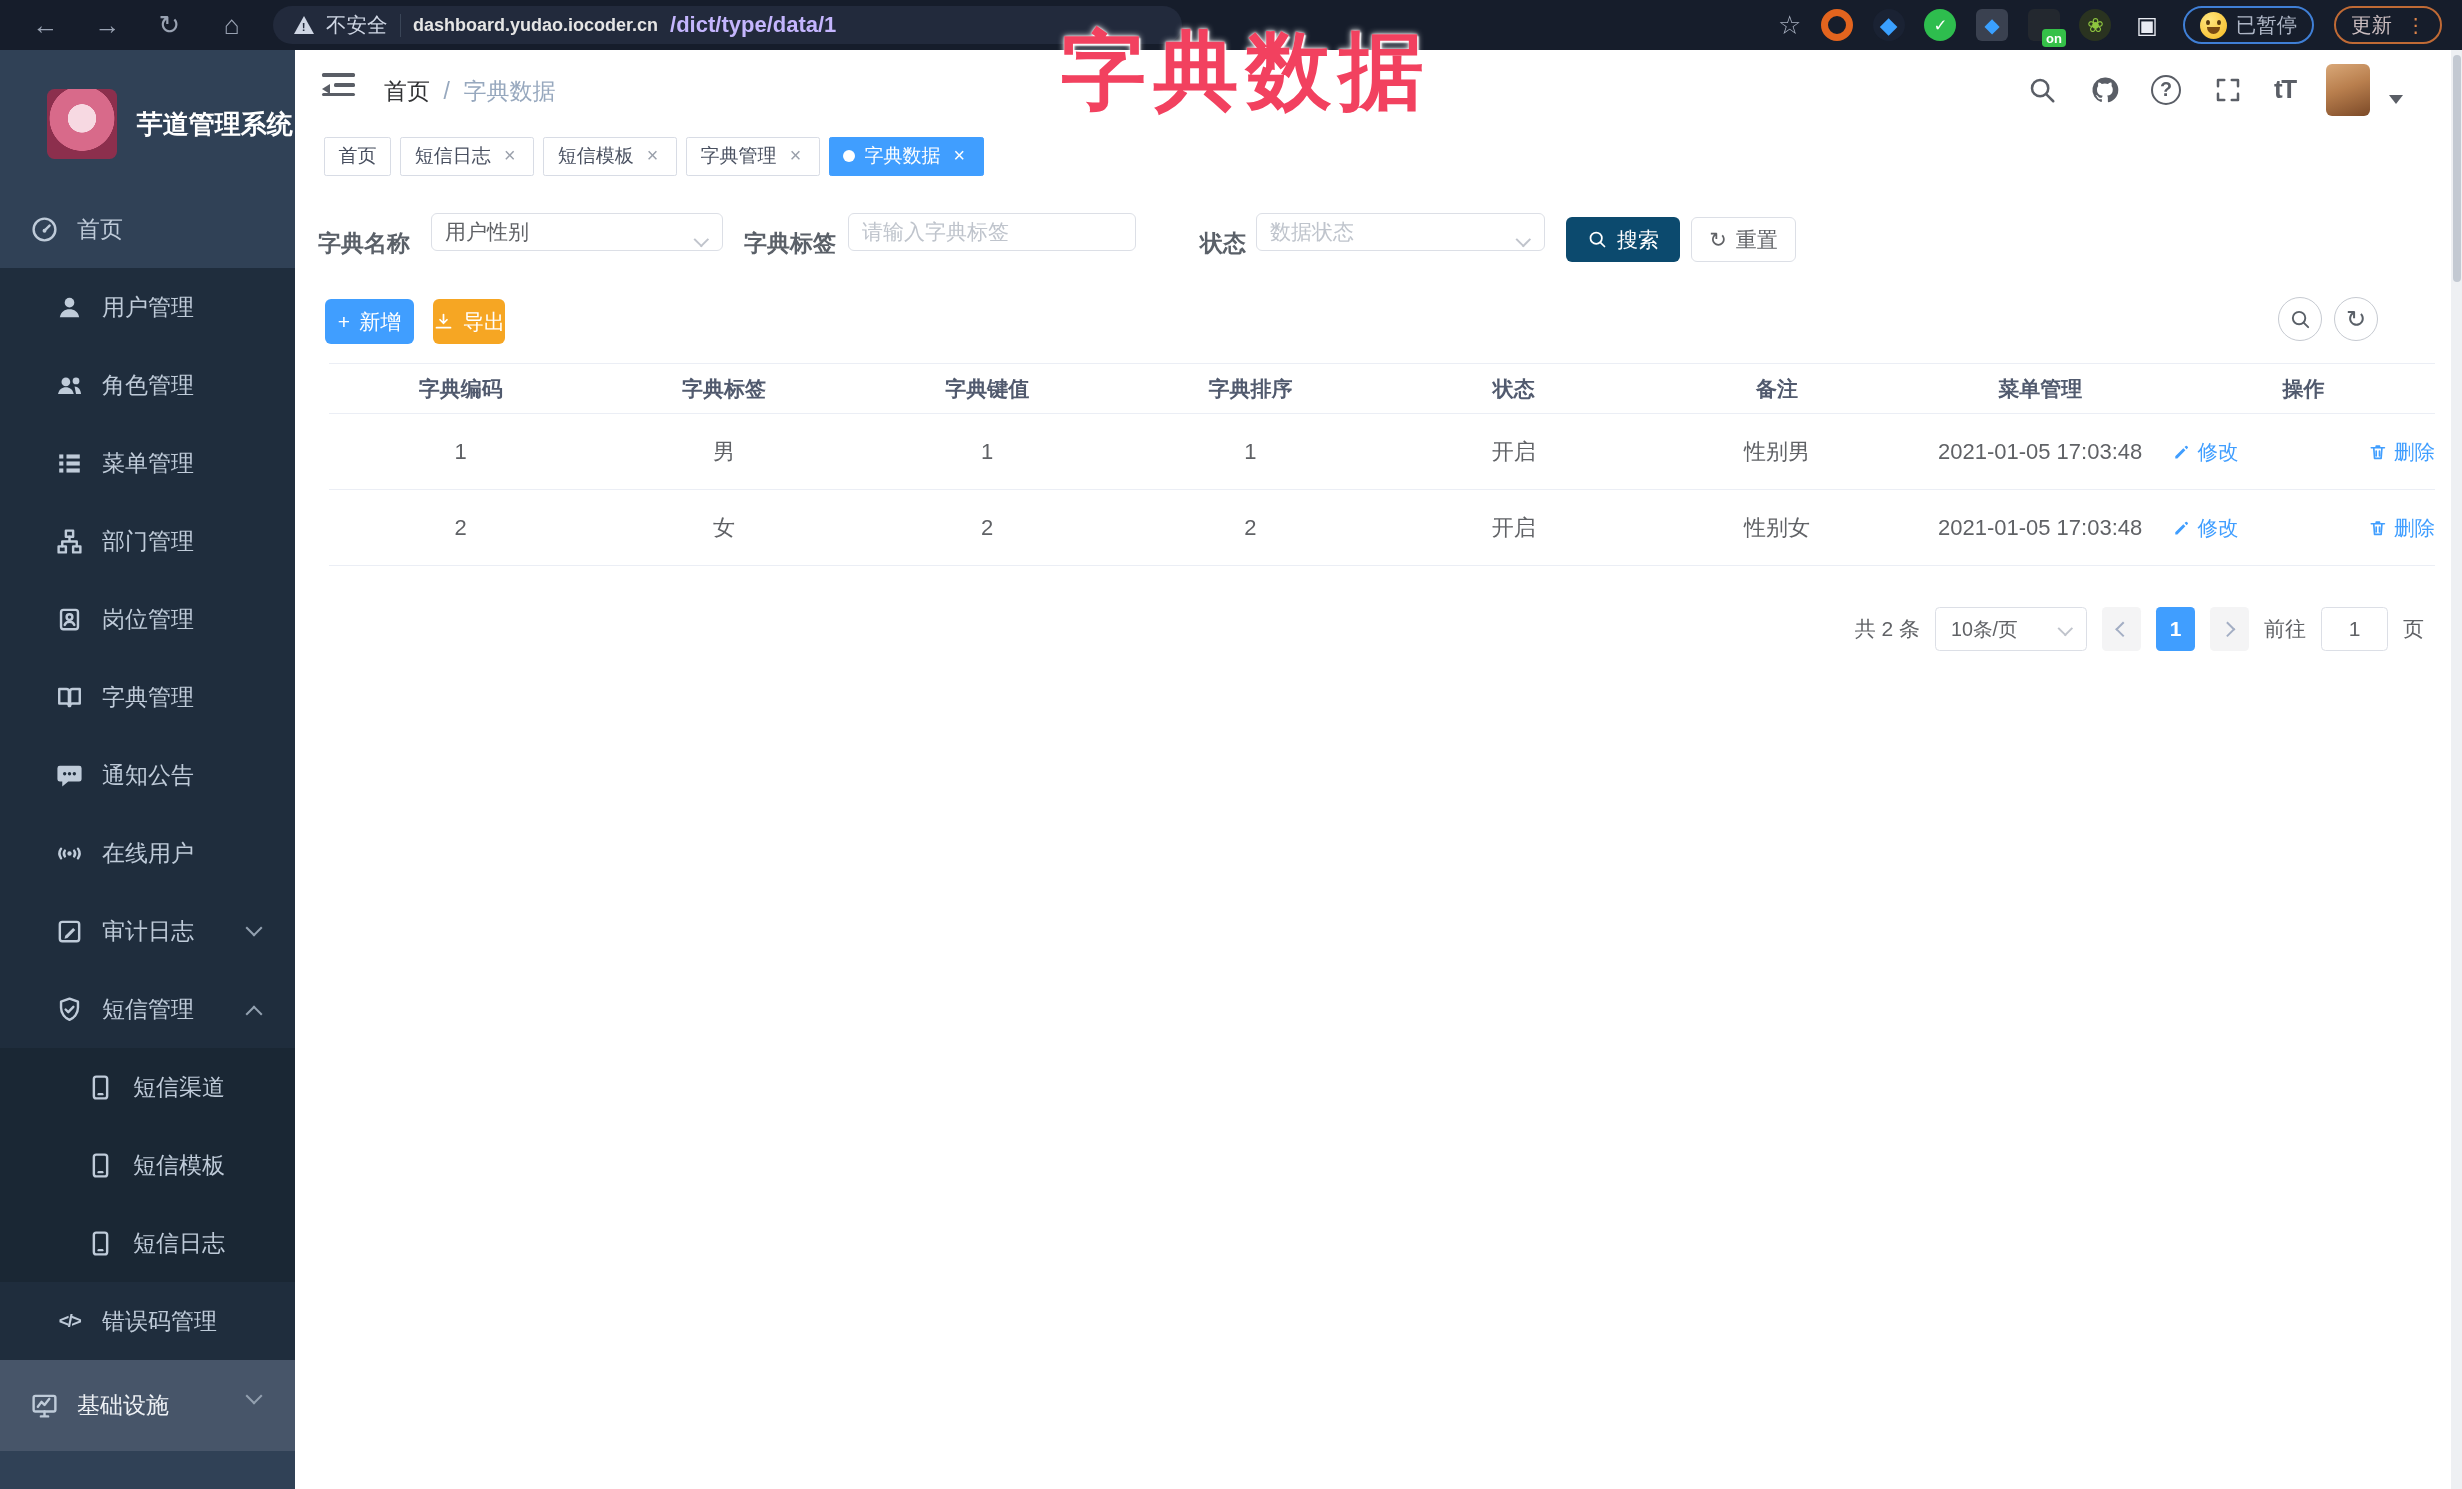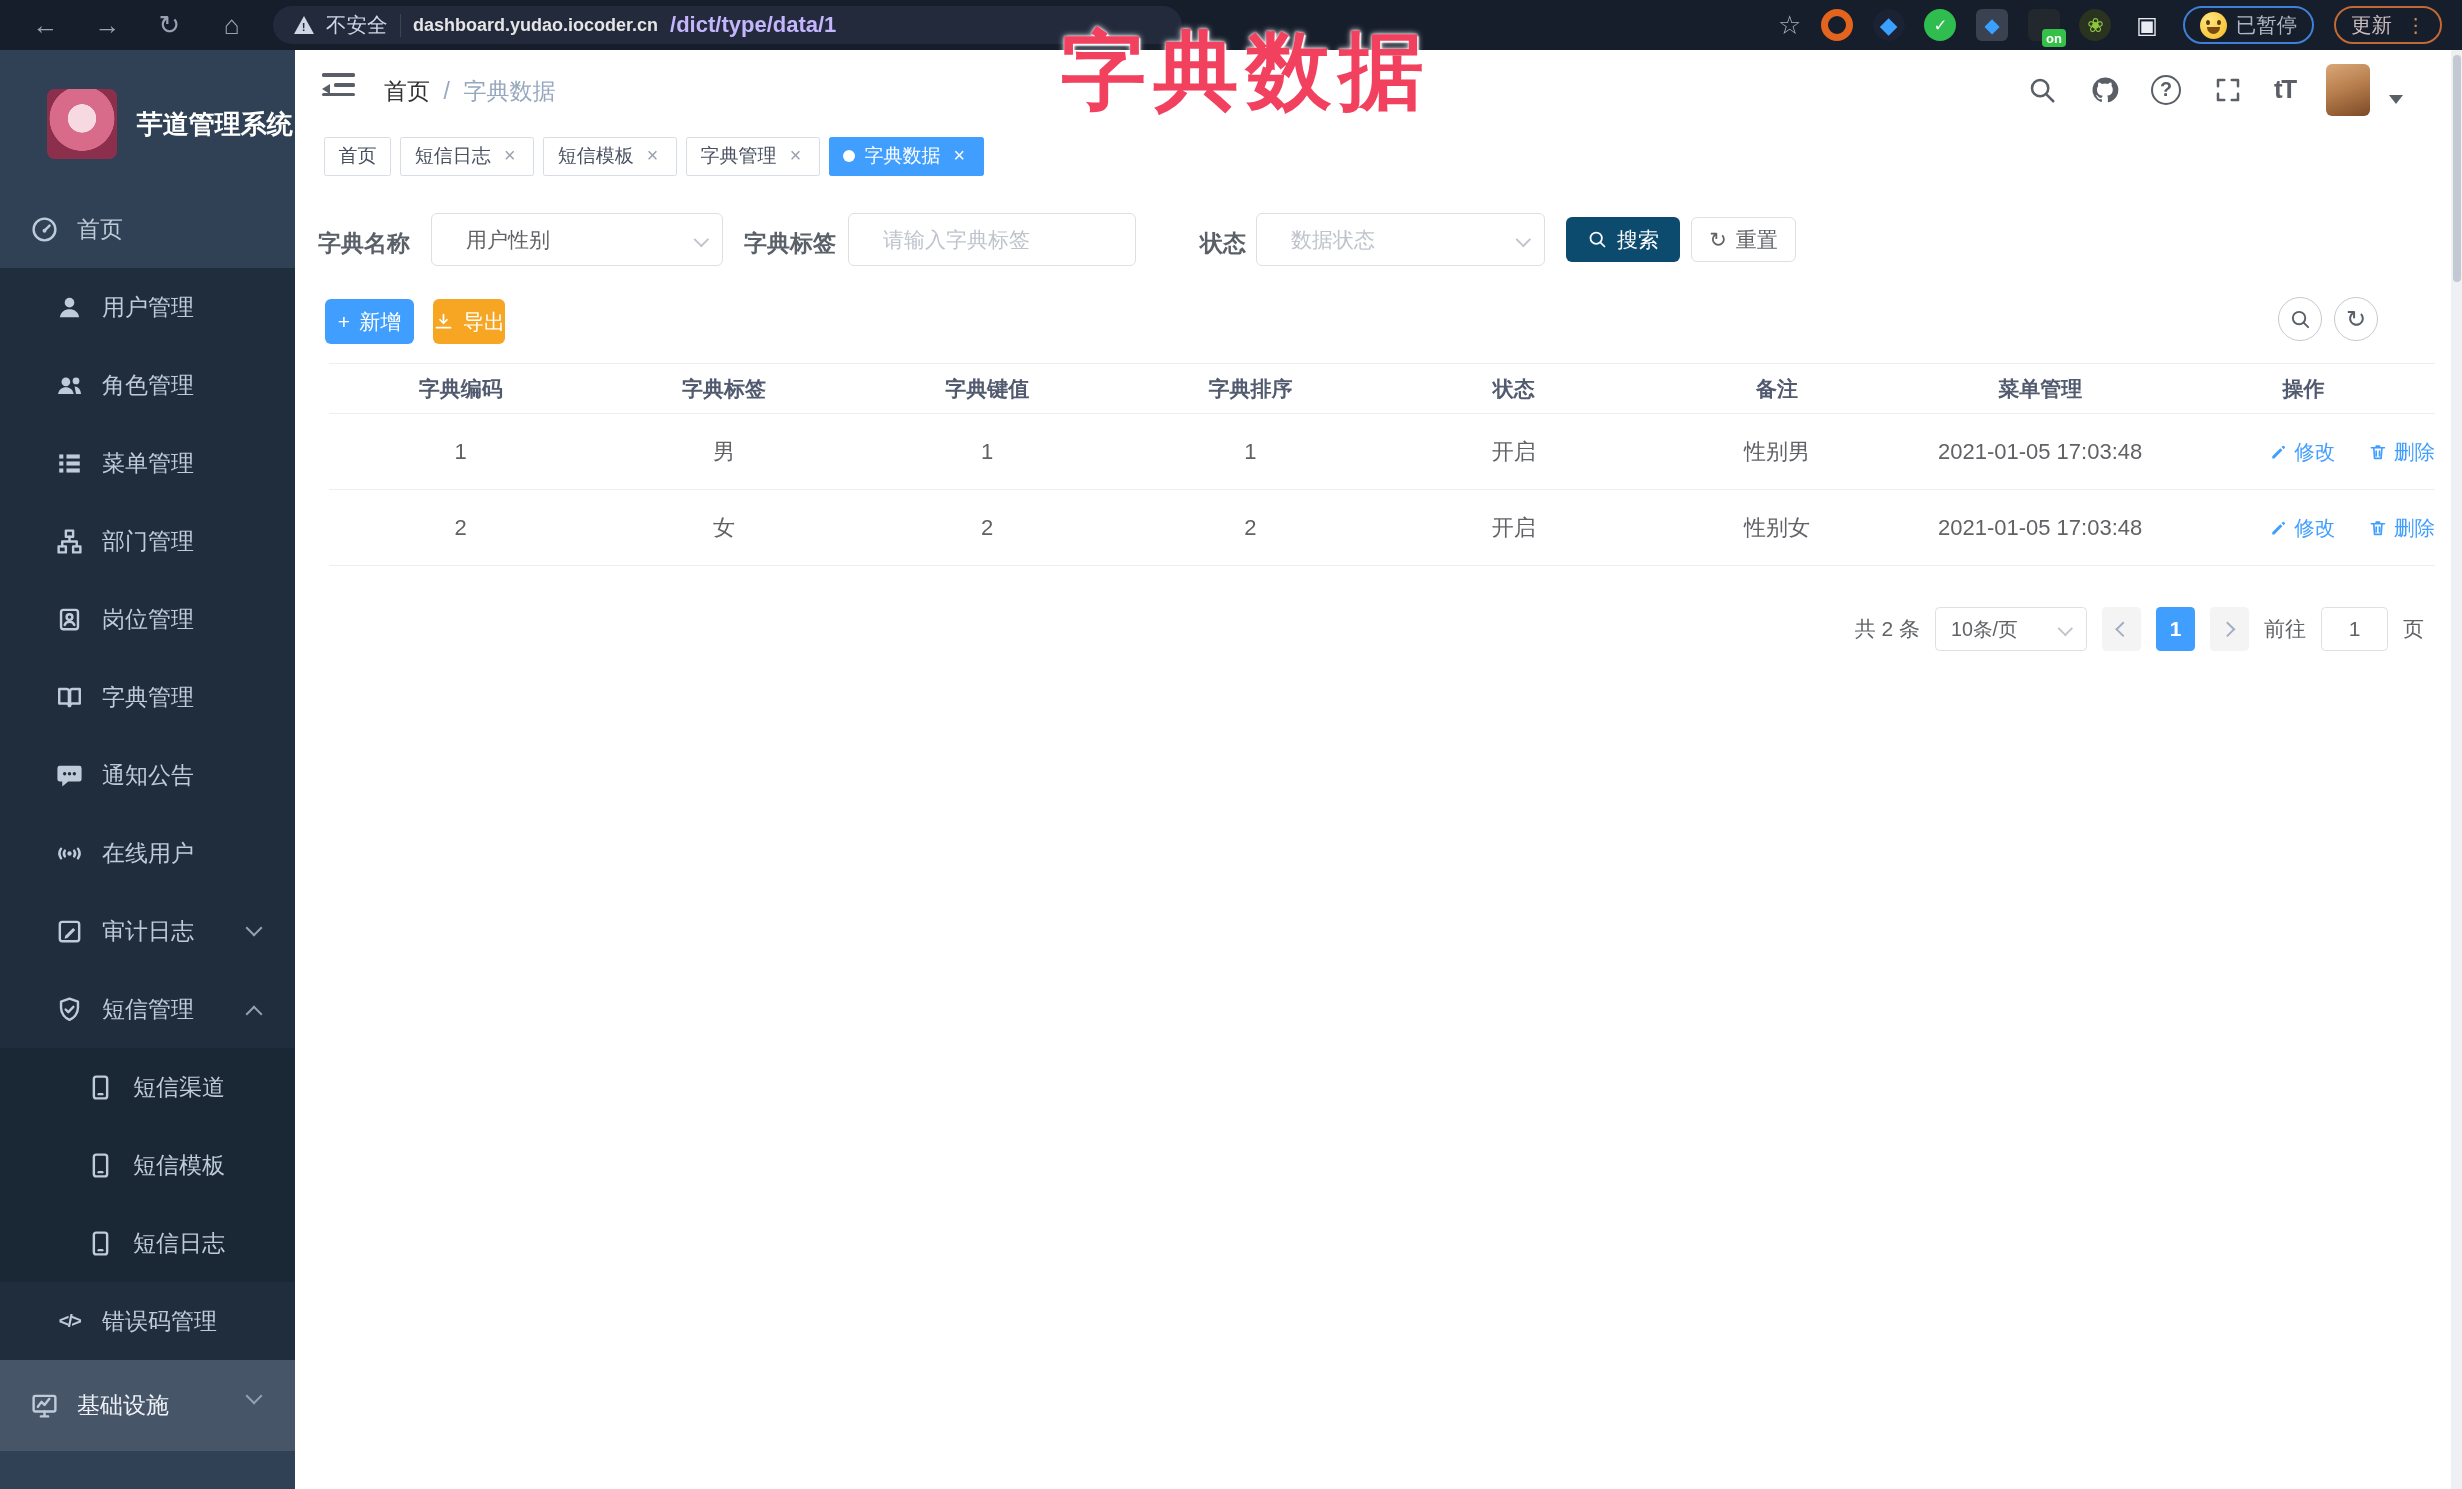--- a/index.html
+++ b/index.html
@@ -83,41 +83,41 @@
   .tags-bar { position:absolute; left:295px; top:129px; width:2156px; height:55px; background:#fff; border-bottom:1.5px solid #d8dce5; display:flex; align-items:center; gap:9px; padding-left:29px; }
   .tag { height:39px; display:inline-flex; align-items:center; gap:9px; padding:0 13.6px; border:1.5px solid #d8dce5; background:#fff; color:#495060; font-size:19px; cursor:pointer; border-radius:2.3px; }
   .tag .x { font-size:19.7px; color:#9aa0ab; width:19.7px; height:19.7px; line-height:18px; text-align:center; border-radius:50%; }
   .tag-active { background:#409eff; border-color:#409eff; color:#fff; }
   .tag-active .x { color:#fff; }
   .tag-dot { width:12px; height:12px; border-radius:50%; background:#fff; }
 
   
   .content { position:absolute; left:295px; top:183px; width:2156px; height:1306px; background:#fff; }
   .frm-label { position:absolute; font-size:23px; font-weight:bold; color:#5a6068; top:45px; }
-  .inp { position:absolute; top:30px; height:53px; border:1.5px solid #dcdfe6; border-radius:6px; background:#fff; display:flex; align-items:center; padding:0 34px; font-size:21px; }
+  .inp { position:absolute; top:30px; height:38px; border:1.5px solid #dcdfe6; border-radius:6px; background:#fff; display:flex; align-items:center; padding:0 13px; font-size:21px; }
   .inp .val { color:#606266; }
   .inp .ph { color:#bfc4cc; }
   .sel-arrow { position:absolute; right:15px; top:19.7px; width:10.6px; height:10.6px; border-right:2.3px solid #c0c4cc; border-bottom:2.3px solid #c0c4cc; transform:rotate(45deg); }
   .btn { position:absolute; height:45px; border-radius:6px; display:flex; align-items:center; justify-content:center; gap:9px; font-size:21px; cursor:pointer; border:none; }
   .btn svg { width:21px; height:21px; }
   .btn-search { left:1271px; top:34px; width:114px; background:#0c4a6e; color:#fff; }
   .btn-reset { left:1396px; top:34px; width:105px; background:#fff; color:#606266; border:1.5px solid #dcdfe6; }
   .btn-add { left:30px; top:116px; width:89px; background:#409eff; color:#fff; }
   .btn-export { left:138px; top:116px; width:72px; background:#f6a623; color:#fff; }
   .circle-btn { position:absolute; top:114px; width:44px; height:44px; border-radius:50%; border:1.5px solid #c6cad1; background:#fff; color:#5a6068; display:flex; align-items:center; justify-content:center; cursor:pointer; }
   .circle-btn svg { width:23px; height:23px; }
   .refresh-glyph { font-size:24px; color:#5a6068; line-height:1; }
 
   
   .tbl { position:absolute; left:34px; top:180px; width:2106px; border-top:1.5px solid #ebeef5; }
   .trow { display:grid; grid-template-columns:repeat(8,1fr); align-items:center; border-bottom:1.5px solid #ebeef5; }
   .trow.head { height:50px; font-size:21px; font-weight:bold; color:#515a6e; }
   .trow.body { height:76px; font-size:22px; color:#606266; }
   .tcell { text-align:center; }
-  .ops { display:flex; justify-content:flex-end; gap:33px; }
+  .ops { display:flex; justify-content:space-between; gap:33px; }
   .op-link { color:#409eff; font-size:20.5px; display:inline-flex; align-items:center; gap:6px; cursor:pointer; }
   .op-link svg { width:19.7px; height:19.7px; }
 
   
   .pager { position:absolute; top:424px; right:27px; display:flex; align-items:center; gap:15px; font-size:21px; color:#606266; }
   .pg-sel { position:relative; width:152px; height:44px; border:1.5px solid #dcdfe6; border-radius:4.5px; display:flex; align-items:center; padding:0 15px; color:#606266; font-size:19.7px; background:#fff; }
   .pg-sel .sel-arrow { top:15px; }
   .pg-btn { width:39px; height:44px; border-radius:4.5px; background:#f4f4f5; display:flex; align-items:center; justify-content:center; cursor:pointer; }
   .pg-chev { width:10.6px; height:10.6px; border-right:2.3px solid #a3aec4; border-bottom:2.3px solid #a3aec4; }
   .pg-prev .pg-chev { transform:rotate(135deg); margin-left:4.5px; }

